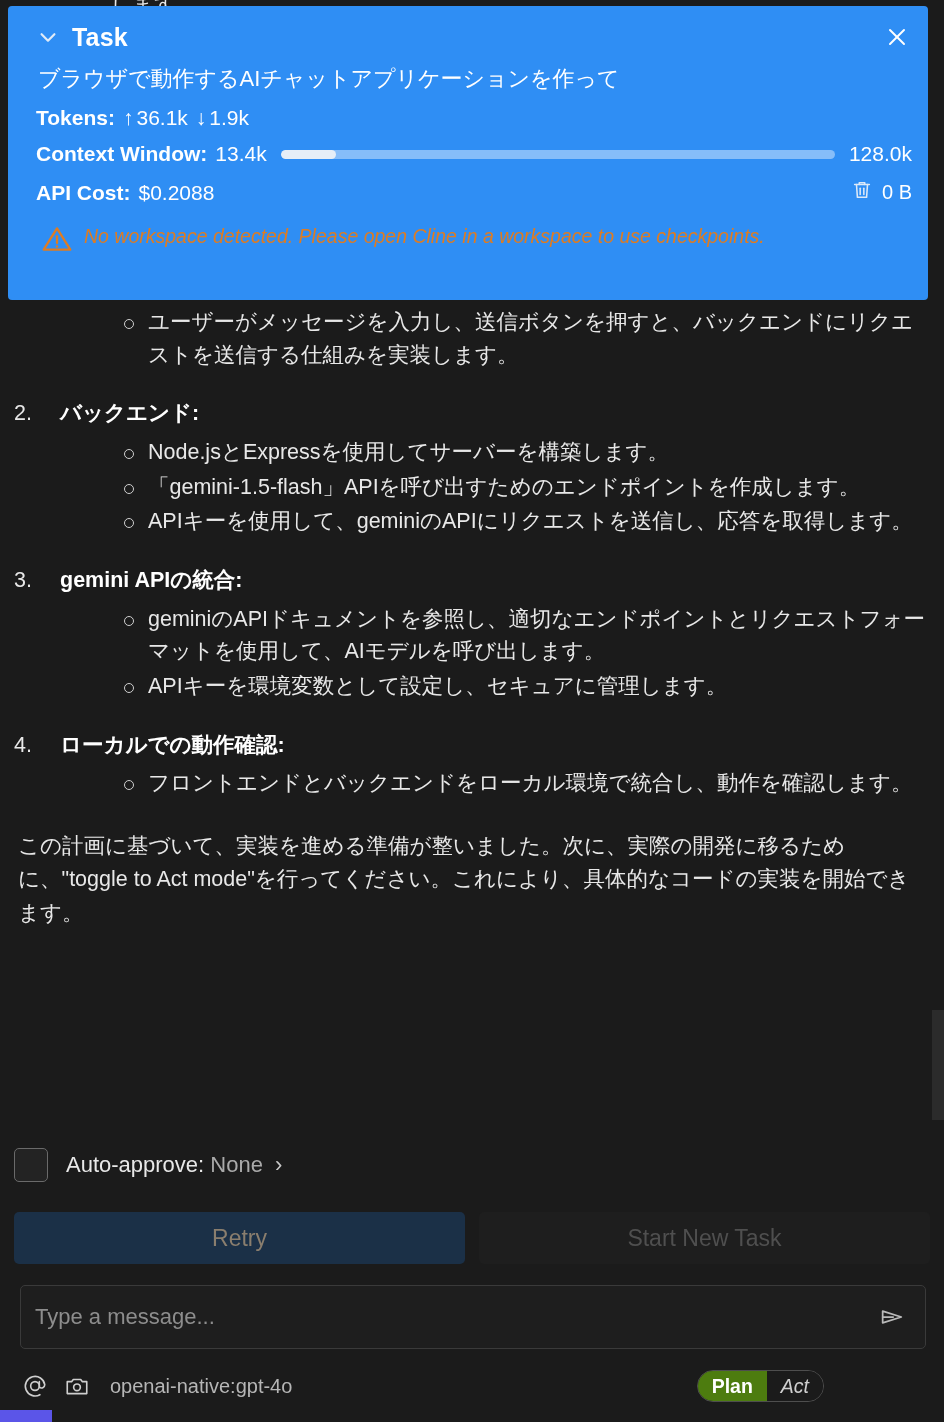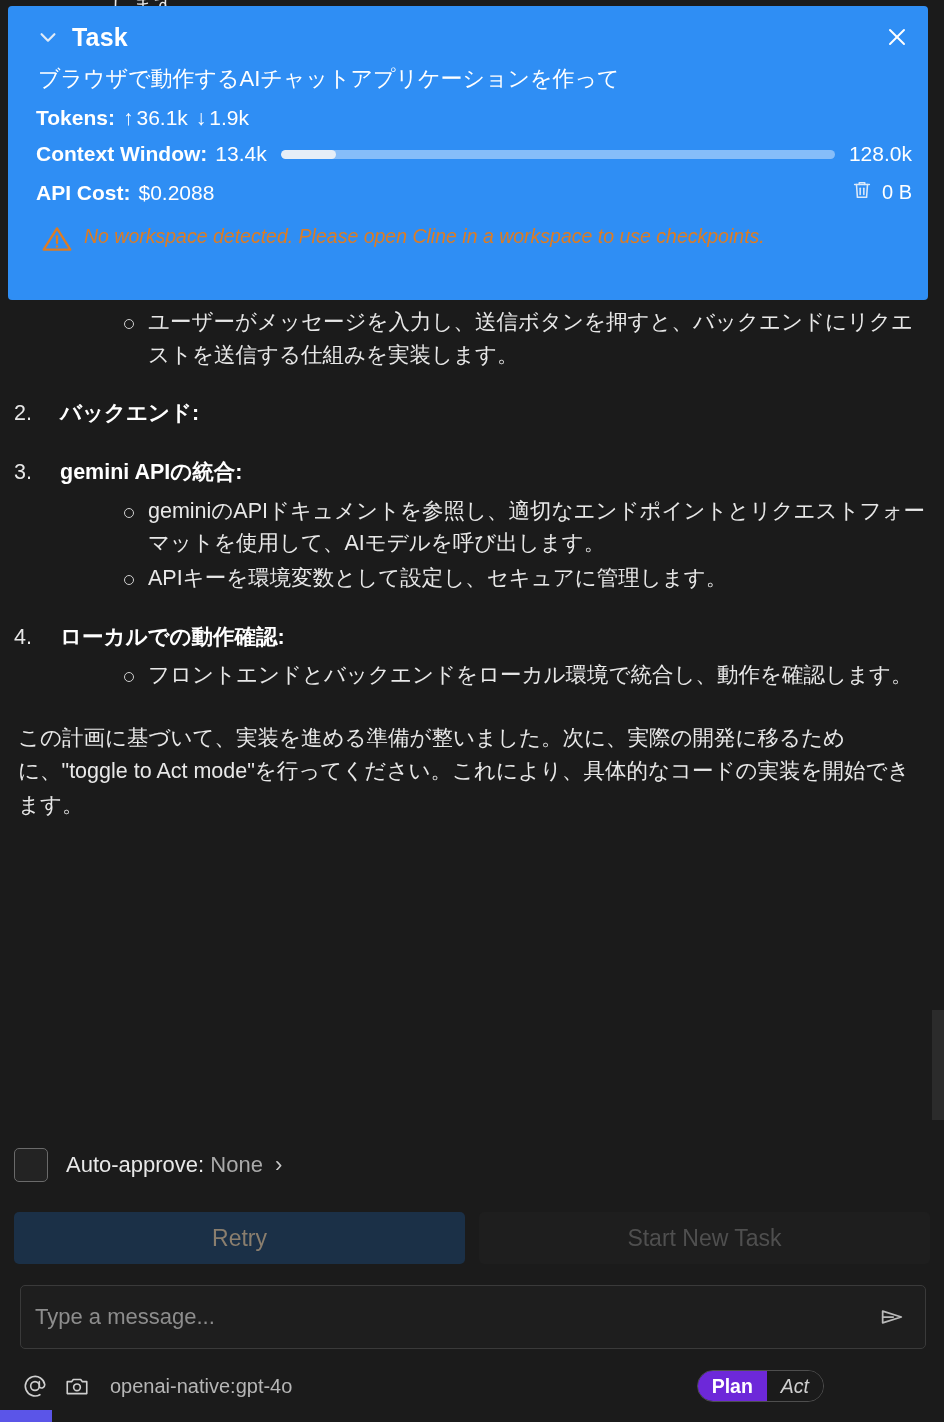--- a/index.html
+++ b/index.html
@@ -131,21 +131,21 @@
     position:absolute; left:0; top:1362px; width:844px; height:48px;
     display:flex; align-items:center; padding:0 20px 0 20px; z-index:10;
   }
   .bb-ico { width:30px; height:30px; display:flex; align-items:center; justify-content:center; margin-right:12px; cursor:pointer; }
   .model-name { font-size:20px; color:#b6b6b6; margin-left:6px; }
   .mode-toggle {
     margin-left:auto; display:flex; align-items:center;
     border:1.2px solid #4e4e4e; border-radius:16px; overflow:hidden; height:32px;
   }
   .mode-seg { padding:0 14px; height:100%; display:flex; align-items:center; font-size:19.5px; cursor:pointer; }
-  .mode-plan { background:#6d28d9; color:#ffffff; font-weight:bold; }
+  .mode-plan { background:#4d7c0f; color:#ffffff; font-weight:bold; }
   .mode-act { background:#1b1b1b; color:#cfcfcf;font-style:italic; }
 
   .purple-strip { position:absolute; left:0; top:1410px; width:52px; height:12px; background:#5b55e8; z-index:12; }
 </style>
 </head>
 <body>
 
 <div id="app">
 
   <div class="convo">
@@ -160,20 +160,25 @@
       <li>ユーザーがメッセージを入力し、送信ボタンを押すと、バックエンドにリクエストを送信する仕組みを実装します。</li>
     </ul>
 
     <ol class="lvl1">
 
       <li class="num">
         <div class="num-head">
           <span class="n">2.</span>
           <span>バックエンド:</span>
         </div>
+        <ul class="lvl2">
+          <li>Node.jsとExpressを使用してサーバーを構築します。</li>
+          <li>「gemini-1.5-flash」APIを呼び出すためのエンドポイントを作成します。</li>
+          <li>APIキーを使用して、geminiのAPIにリクエストを送信し、応答を取得します。</li>
+        </ul>
       </li>
 
       <li class="num">
         <div class="num-head">
           <span class="n">3.</span>
           <span>gemini APIの統合:</span>
         </div>
         <ul class="lvl2">
           <li>geminiのAPIドキュメントを参照し、適切なエンドポイントとリクエストフォーマットを使用して、AIモデルを呼び出します。</li>
           <li>APIキーを環境変数として設定し、セキュアに管理します。</li>

